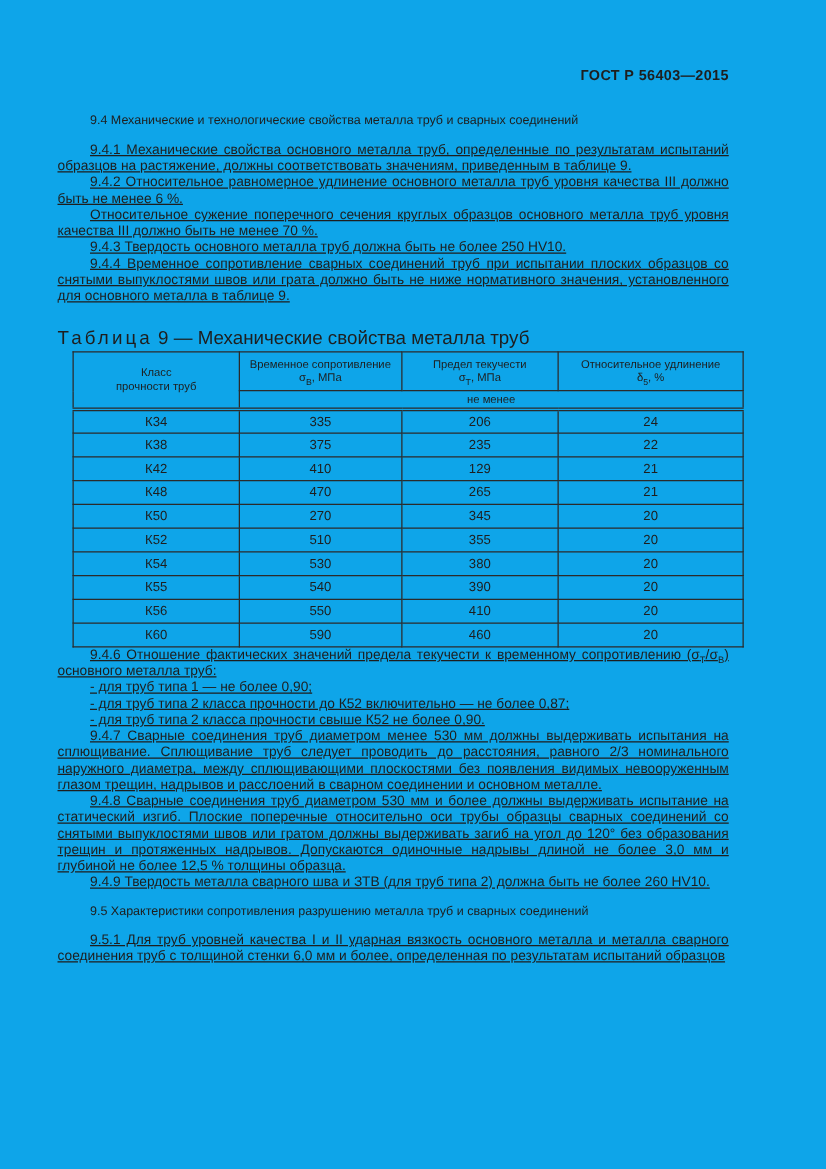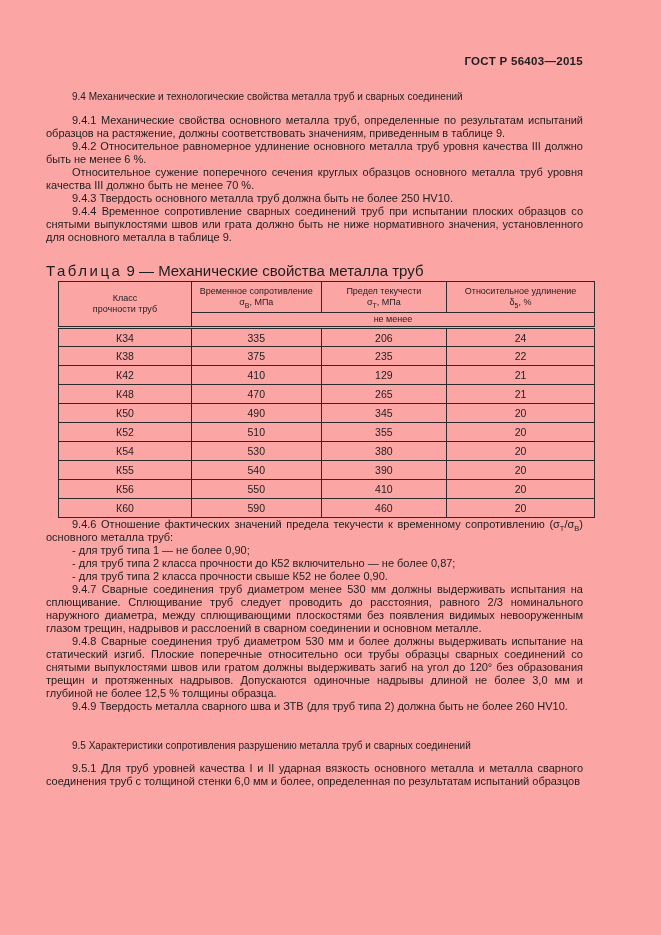--- a/index.html
+++ b/index.html
@@ -7,45 +7,46 @@
   body {
     width: 661px; height: 935px;
     background: #ffffff;
     color: #1e1e1e;
     font-family: "Liberation Sans", "DejaVu Sans", sans-serif;
   }
   .page {
     position: relative;
     width: 661px; height: 935px;
     padding: 55px 78px 16px 46px;
-    background: #fca5a5;
+    background: #0ea5e9;
     overflow: hidden;
   }
   .running-header {
     font-size: 11.5px;
     font-weight: bold;
     text-align: right;
     letter-spacing: 0.3px;
     line-height: 13px;
   }
   .heading {
     font-size: 10px;
     font-weight: normal;
     line-height: 13px;
     margin: 22px 0 0 0;
     text-indent: 26px;
   }
-  .heading.h95 { margin-top: 26px; }
+  .heading.h95 { margin-top: 10px; }
   .body-block { margin-top: 11px; }
   .para {
     font-size: 11px;
     line-height: 13px;
     margin: 0;
     text-align: justify;
     text-indent: 26px;
+    text-decoration: underline;
   }
   .para sub { font-size: 7.5px; line-height: 0; }
   .mt14 { margin-top: 14px; }
   .mt10 { margin-top: 10px; }
   .table-caption {
     margin-top: 20px;
     font-size: 15px;
     line-height: 13px;
   }
   .caption-label { letter-spacing: 2.5px; }
@@ -154,21 +155,21 @@
           <td>21</td>
         </tr>
         <tr>
           <td>К48</td>
           <td>470</td>
           <td>265</td>
           <td>21</td>
         </tr>
         <tr>
           <td>К50</td>
-          <td>490</td>
+          <td>270</td>
           <td>345</td>
           <td>20</td>
         </tr>
         <tr>
           <td>К52</td>
           <td>510</td>
           <td>355</td>
           <td>20</td>
         </tr>
         <tr>

